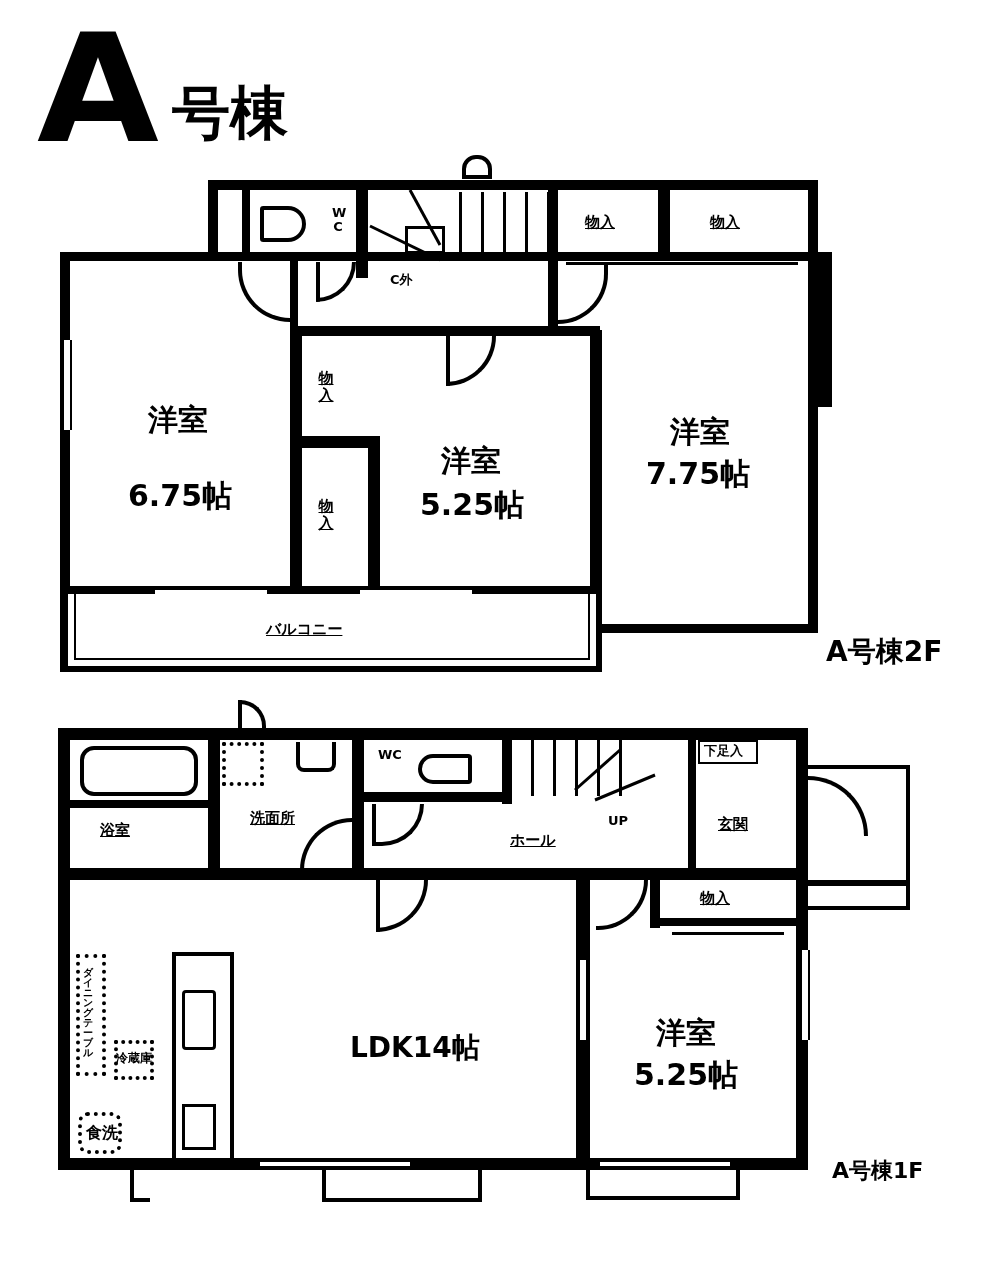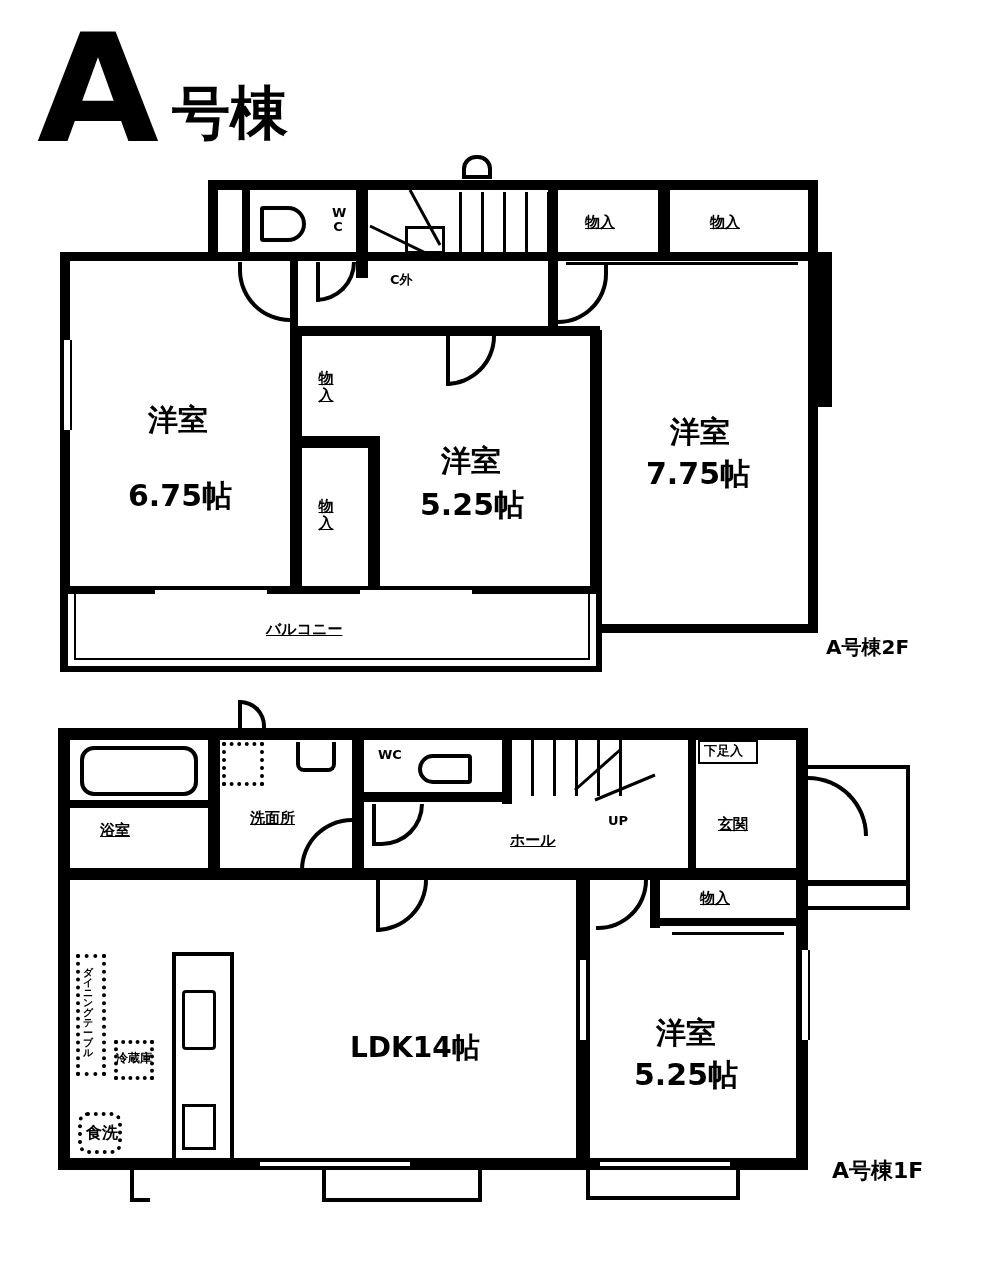--- a/index.html
+++ b/index.html
@@ -91,21 +91,21 @@
 
   <div class="wall" style="left:60px; top:586px; width:540px; height:10px;"></div>
   <div class="win" style="left:155px; top:588px; width:112px; height:4px;"></div>
   <div class="win" style="left:360px; top:588px; width:112px; height:4px;"></div>
 
   <div class="abs" style="left:62px; top:594px; width:540px; height:78px; border:6px solid #000; border-top:none; box-sizing:border-box; background:#fff;">
     <div class="abs" style="left:6px; top:0; right:6px; bottom:6px; border:2px solid #000; border-top:none;"></div>
   </div>
   <div class="lbl sm" style="left:266px; top:621px;">バルコニー</div>
 
-  <div class="lbl" style="left:826px; top:636px; font-size:20px;">A号棟2F</div>
+  <div class="lbl" style="left:826px; top:636px; font-size:28px;">A号棟2F</div>
 </div>
 
 <div>
 
   <div class="wall" style="left:58px; top:728px; width:748px; height:12px;"></div>
   <div class="wall" style="left:58px; top:728px; width:12px; height:440px;"></div>
   <div class="wall" style="left:796px; top:728px; width:12px; height:440px;"></div>
   <div class="wall" style="left:58px; top:1158px; width:750px; height:12px;"></div>
 
   <div class="abs" style="left:238px; top:700px; width:28px; height:28px; border:4px solid #000; border-radius:0 26px 0 0; border-bottom:none; border-left:4px solid #000; box-sizing:border-box;"></div>

